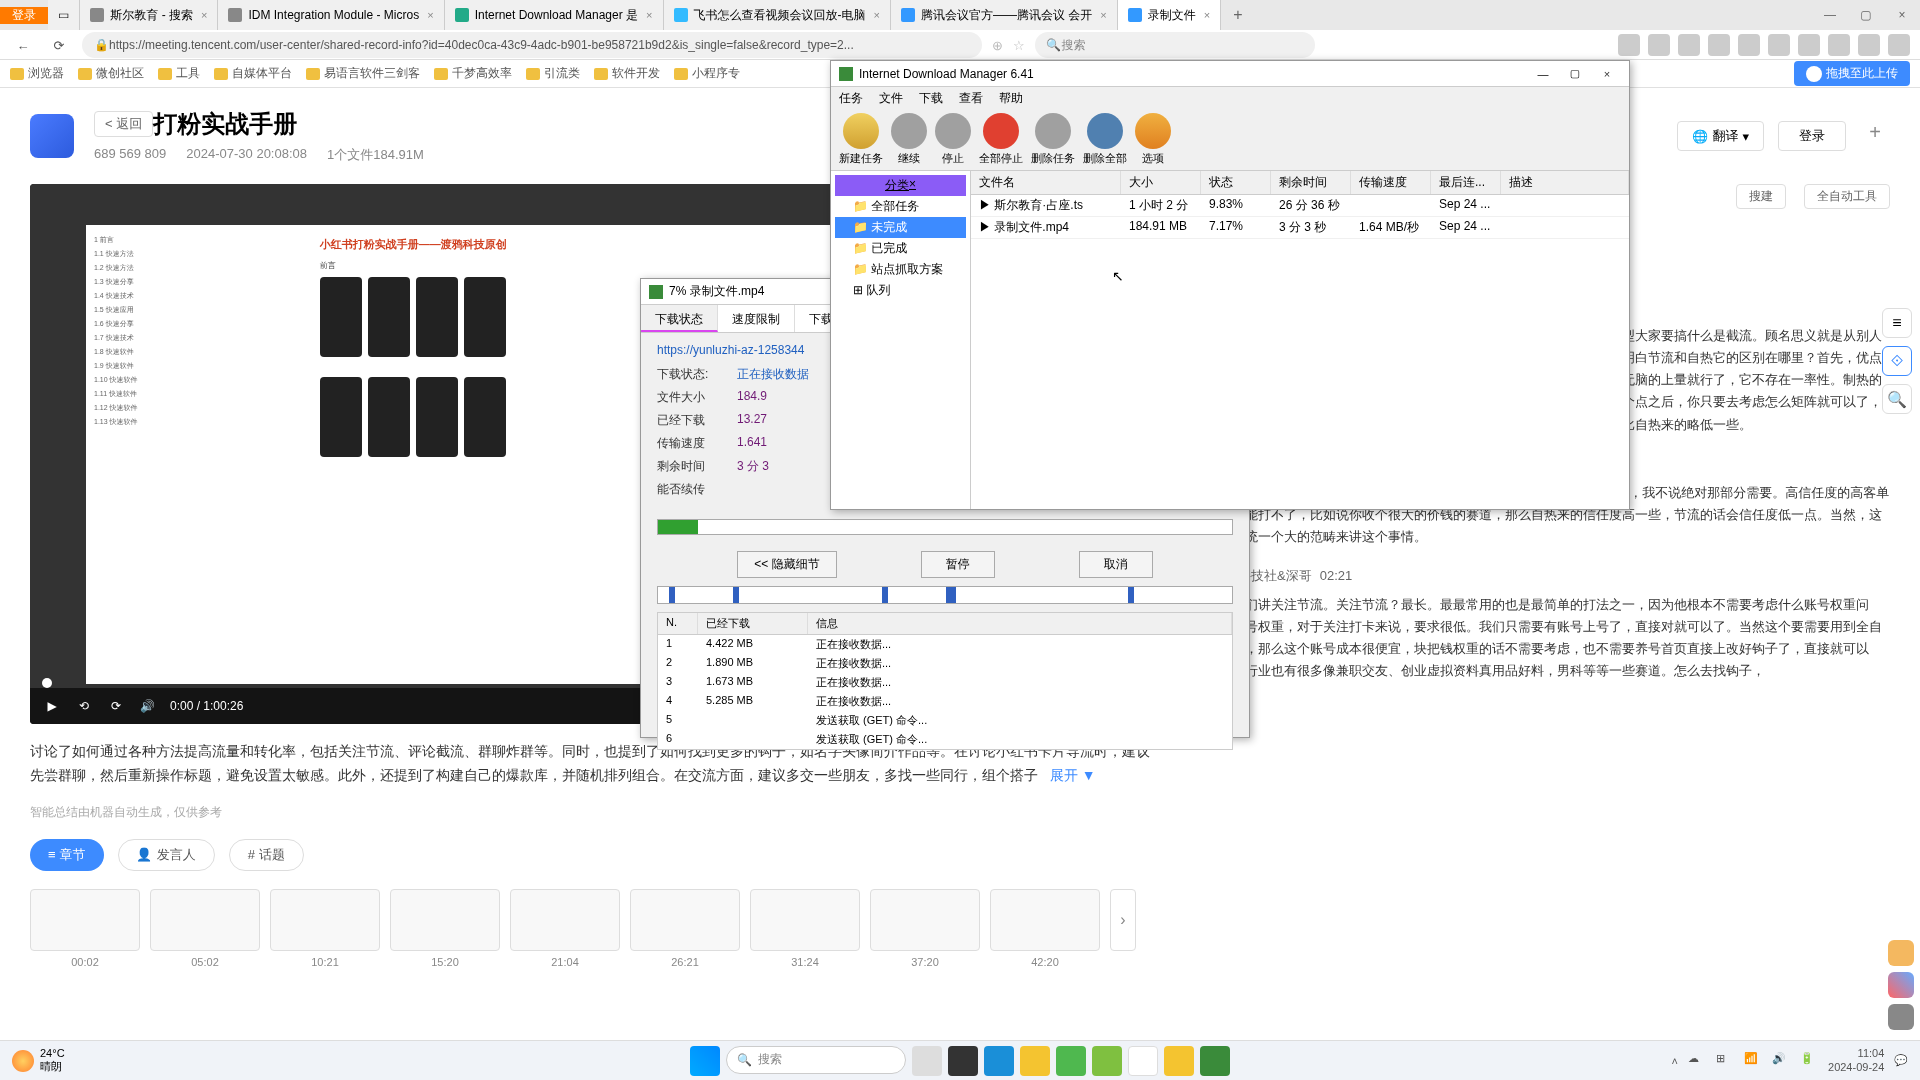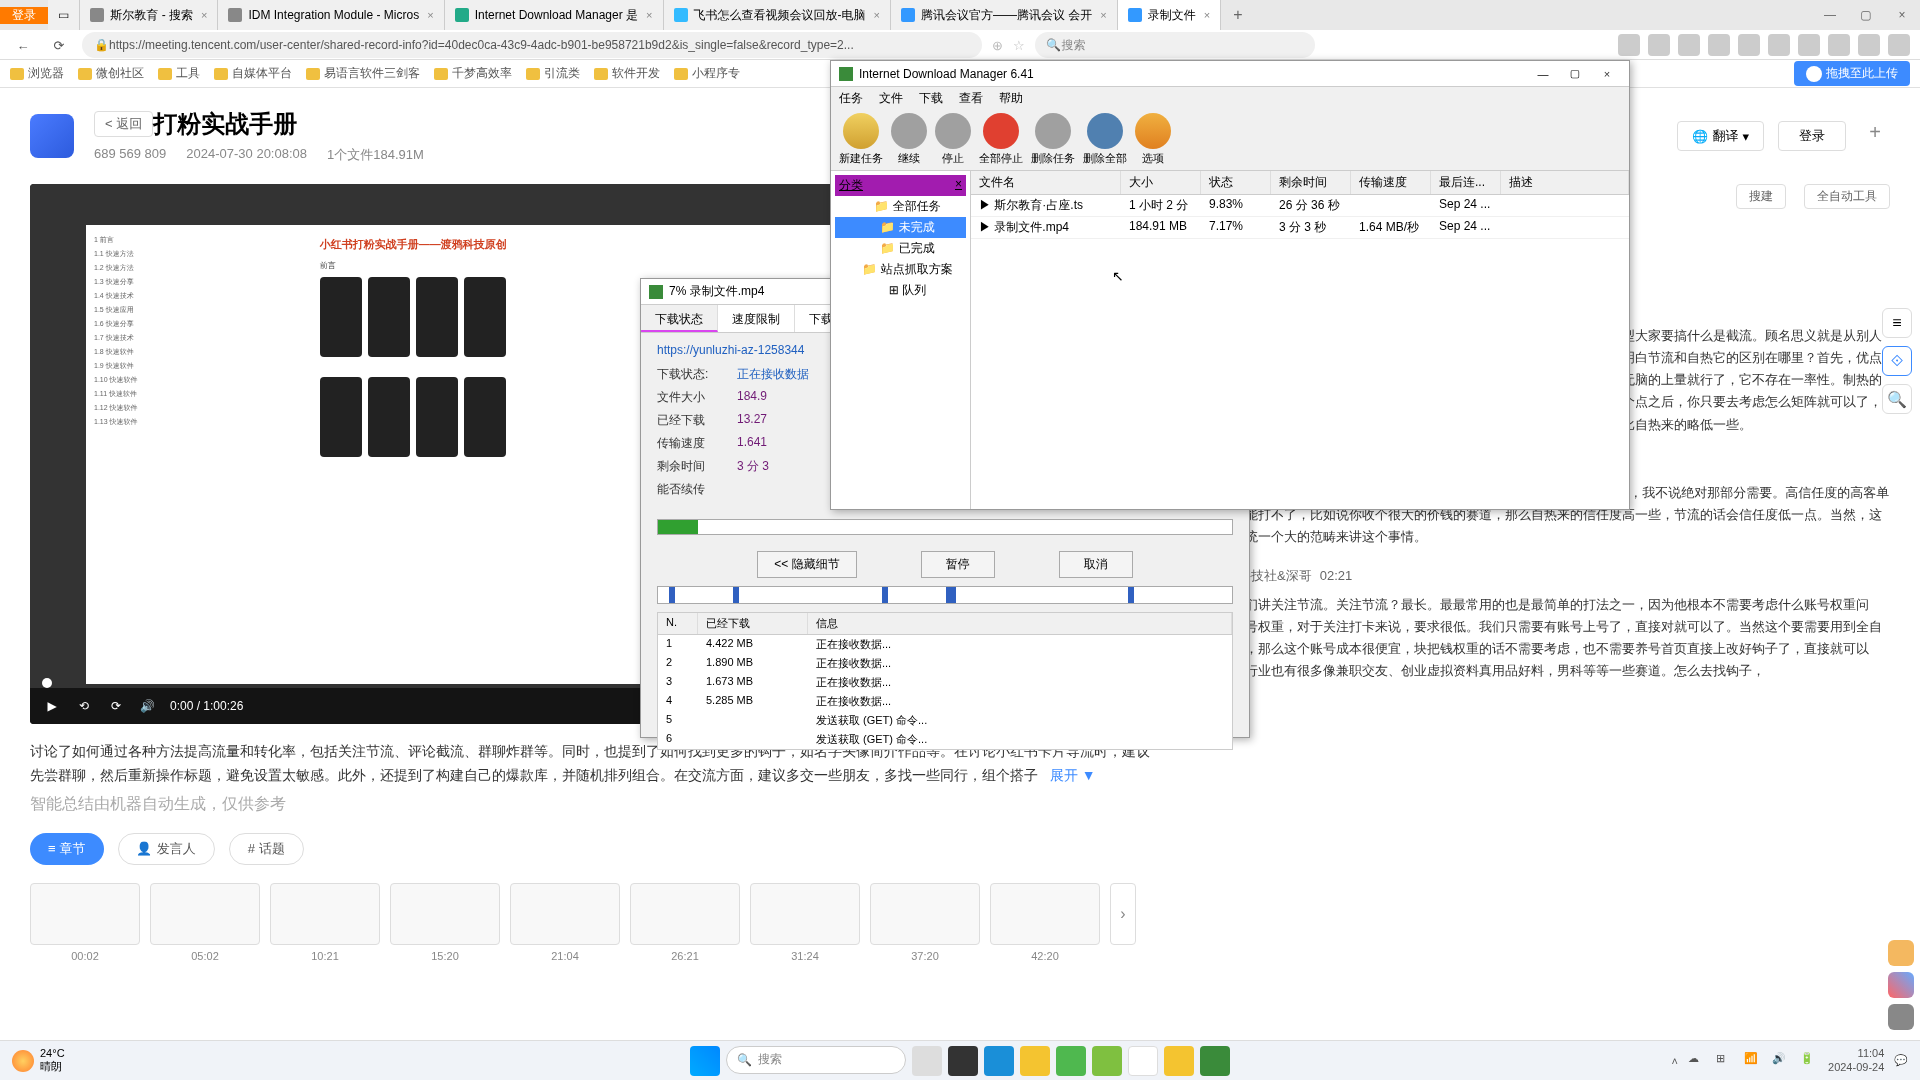--- a/index.html
+++ b/index.html
@@ -55,21 +55,21 @@
 .slide-text { font-size: 8px; color: #444; margin: 4px 0; }
 .play-overlay { position: absolute; left: 50%; top: 50%; transform: translate(-50%,-50%); width: 60px; height: 60px; background: rgba(255,255,255,0.4); border-radius: 50%; display: flex; align-items: center; justify-content: center; }
 .play-tri { width: 0; height: 0; border-left: 18px solid #fff; border-top: 12px solid transparent; border-bottom: 12px solid transparent; margin-left: 4px; }
 .watermark { position: absolute; right: 14px; bottom: 40px; color: #666; font-size: 12px; }
 .video-controls { position: absolute; bottom: 0; left: 0; right: 0; height: 36px; background: rgba(0,0,0,0.6); display: flex; align-items: center; padding: 0 12px; gap: 12px; color: #fff; font-size: 12px; }
 .ctrl-btn { width: 20px; height: 20px; display: flex; align-items: center; justify-content: center; }
 .progress-dot { position: absolute; bottom: 36px; left: 12px; width: 10px; height: 10px; background: #fff; border-radius: 50%; }
 
 .description { margin-top: 16px; font-size: 14px; color: #333; line-height: 1.7; }
 .expand-link { color: #3d8bff; margin-left: 8px; }
-.auto-gen { color: #aaa; font-size: 16px; margin-top: 6px; }
+.auto-gen { color: #aaa; font-size: 12px; margin-top: 16px; }
 .chapter-bar { display: flex; gap: 14px; margin-top: 18px; }
 .chip { padding: 6px 18px; border-radius: 18px; font-size: 13px; display: flex; align-items: center; gap: 4px; }
 .chip.primary { background: #3d8bff; color: #fff; }
 .chip.outline { border: 1px solid #ddd; color: #555; }
 
 .thumbs { display: flex; gap: 10px; margin-top: 18px; align-items: center; }
 .thumb { width: 110px; height: 62px; border: 1px solid #ddd; background: #f8f8f8; border-radius: 4px; position: relative; }
 .thumb-time { position: absolute; bottom: -18px; left: 50%; transform: translateX(-50%); font-size: 11px; color: #888; }
 .thumb-nav { width: 26px; height: 62px; display: flex; align-items: center; justify-content: center; color: #888; border: 1px solid #ddd; border-radius: 4px; }
 
@@ -95,42 +95,42 @@
 .tbtn-ico { width: 36px; height: 36px; border-radius: 50%; }
 .ico-new { background: linear-gradient(#f0d060,#d0a030); }
 .ico-resume { background: #a0a0a0; }
 .ico-stop { background: #a0a0a0; }
 .ico-stopall { background: #e04030; }
 .ico-del { background: #a0a0a0; }
 .ico-delall { background: #5080b0; }
 .ico-opt { background: linear-gradient(#f0b040,#e08020); }
 .idm-body { display: flex; height: calc(100% - 110px); }
 .idm-tree { width: 140px; border-right: 1px solid #ccc; background: #fff; font-size: 12px; padding: 4px; }
-.tree-hdr { background: #a21caf; padding: 2px 4px; display: flex; justify-content: space-between; text-decoration: underline; }
-.tree-item { padding: 2px 4px 2px 18px; text-align: center; }
+.tree-hdr { background: #8b5cf6; padding: 2px 4px; display: flex; justify-content: center; text-decoration: underline; }
+.tree-item { padding: 2px 4px 2px 18px; }
 .tree-item.sel { background: #3d8bff; color: #fff; }
 .idm-list { flex: 1; background: #fff; font-size: 12px; }
 .list-hdr { display: flex; background: #f0f0f0; border-bottom: 1px solid #ccc; }
 .list-col { padding: 3px 8px; border-right: 1px solid #ddd; }
 .list-row { display: flex; border-bottom: 1px solid #f0f0f0; }
 .list-cell { padding: 2px 8px; }
 .cursor-ptr { position: absolute; left: 1112px; top: 268px; font-size: 14px; z-index: 200; }
 
 .idm-dl { position: absolute; left: 640px; top: 278px; width: 610px; height: 460px; background: #f0f0f0; border: 1px solid #999; box-shadow: 2px 2px 8px rgba(0,0,0,0.3); z-index: 90; }
 .dl-tabs { height: 28px; display: flex; background: #fff; border-bottom: 1px solid #ccc; font-size: 12px; }
 .dl-tab { padding: 6px 14px; border-right: 1px solid #ddd; }
 .dl-tab.active { background: #f0f0f0; border-bottom: 2px solid #d946ef; }
 .dl-info { padding: 10px 16px; font-size: 12px; }
 .dl-row { display: flex; padding: 3px 0; }
 .dl-label { width: 80px; color: #333; }
 .dl-val { color: #701a75; }
 .dl-val.blue { color: #2060c0; }
 .dl-progress { height: 16px; background: #fff; border: 1px solid #aaa; margin: 8px 16px; position: relative; }
 .dl-progress-fill { height: 100%; background: #30a030; width: 7%; }
-.dl-buttons { display: flex; justify-content: center; gap: 64px; padding: 8px; }
+.dl-buttons { display: flex; justify-content: center; gap: 84px; padding: 8px; }
 .dl-btn { padding: 4px 24px; border: 1px solid #aaa; background: #f4f4f4; font-size: 12px; }
 .dl-btn.hide { padding: 4px 16px; }
 .dl-segments-label { text-align: center; font-size: 12px; padding: 4px; }
 .dl-segments { height: 18px; background: #fff; border: 1px solid #aaa; margin: 0 16px; display: flex; position: relative; }
 .seg-mark { width: 6px; height: 100%; background: #3060c0; }
 .dl-threads { margin: 8px 16px; background: #fff; border: 1px solid #ccc; font-size: 11px; }
 .th-hdr { display: flex; background: #f0f0f0; border-bottom: 1px solid #ccc; }
 .th-col { padding: 3px 8px; border-right: 1px solid #ddd; }
 .th-row { display: flex; }
 .th-cell { padding: 2px 8px; }

